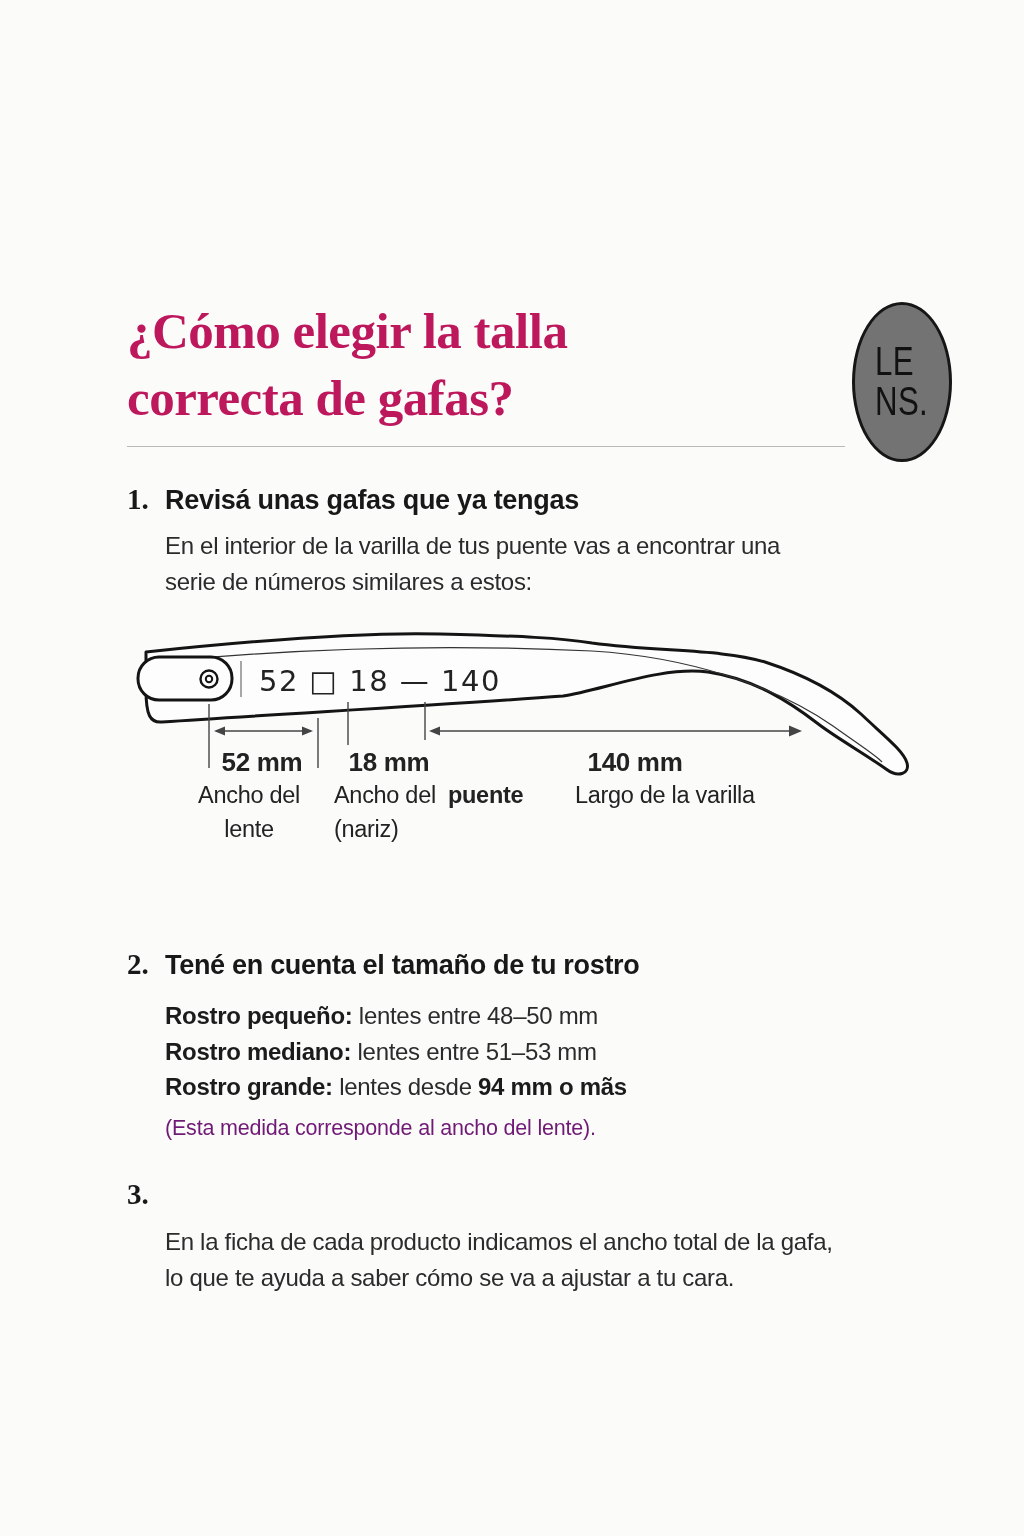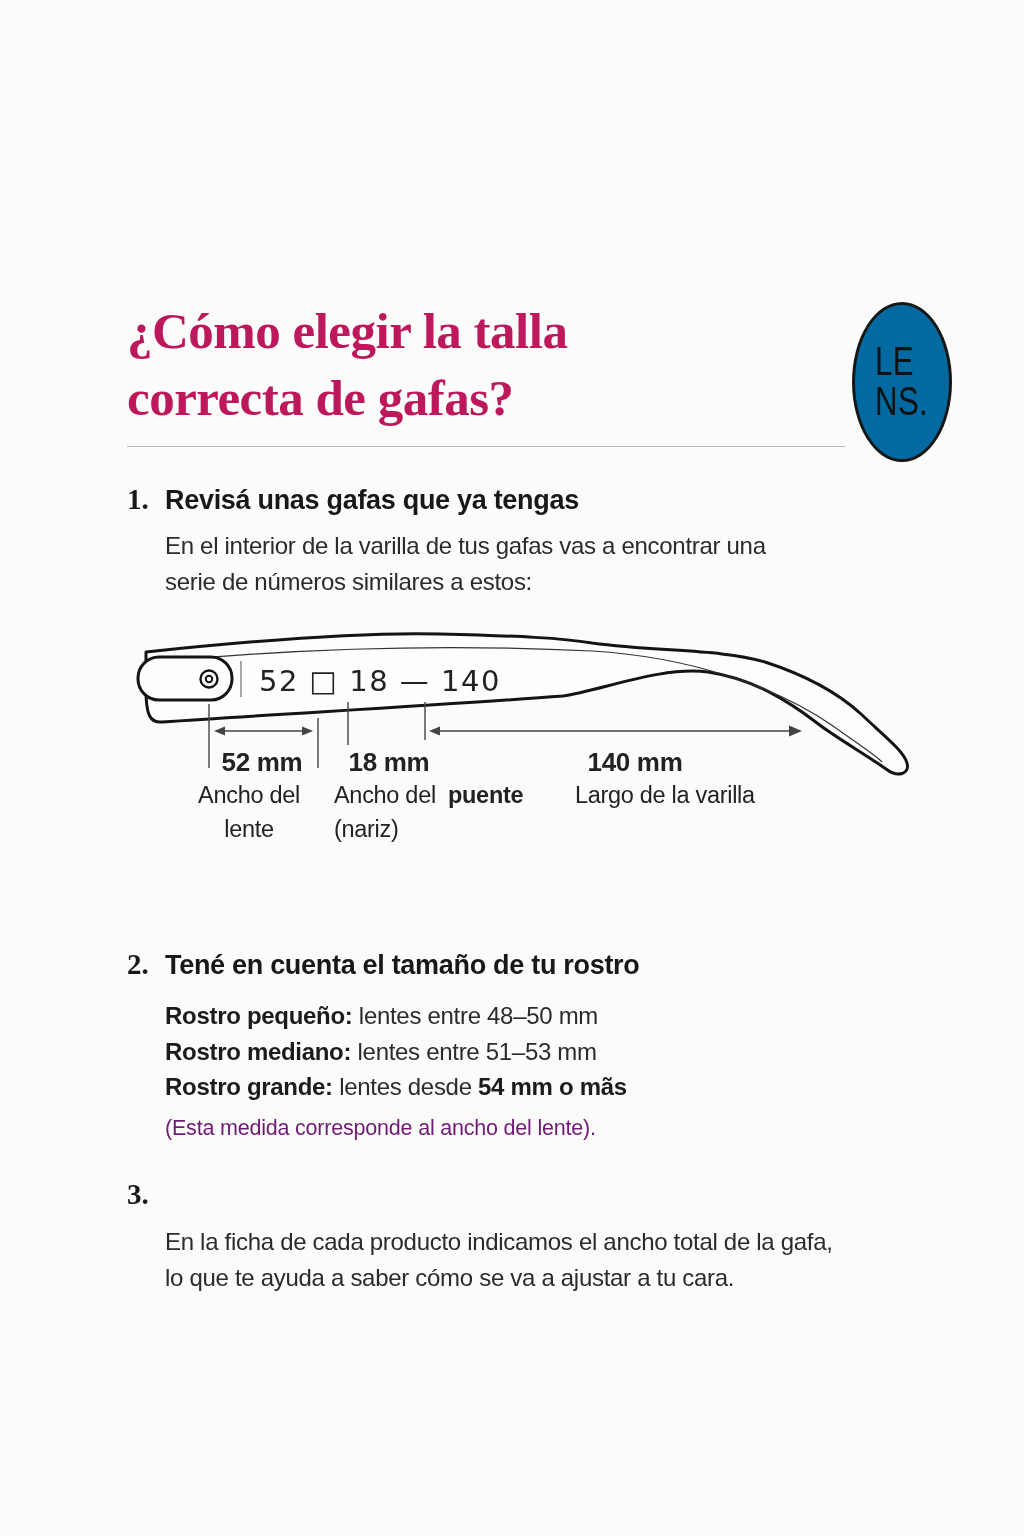--- a/index.html
+++ b/index.html
@@ -10,21 +10,21 @@
   
   .title{
     position:absolute;left:127px;top:298px;
     font-family:Liberation Serif, serif;
     font-weight:700;font-size:51px;line-height:67px;
     letter-spacing:-0.5px;color:#be185d;
   }
   .logo{
     position:absolute;left:852px;top:302px;width:100px;height:160px;
     border:3px solid #161616;border-radius:50%;box-sizing:border-box;
-    background:#0369a1;
+    background:#737373;
   }
   .logo-text{
     position:absolute;left:20px;top:36px;
     font-size:40px;line-height:40px;font-weight:400;color:#111;
     transform:scaleX(0.78);transform-origin:left top;letter-spacing:0.5px;
     white-space:pre;
   }
   .rule{
     position:absolute;left:127px;top:446px;width:718px;height:1px;background:#b9b9b9;
   }
@@ -81,21 +81,21 @@
   </div>
 
   <div class="rule"></div>
 
   <div class="sec-heading h1">
     <span class="sec-num">1.</span>
     <span class="sec-text">Revisá unas gafas que ya tengas</span>
   </div>
 
   <div class="body-block b1">
-    <div>En el interior de la varilla de tus gafas vas a encontrar una</div>
+    <div>En el interior de la varilla de tus puente vas a encontrar una</div>
     <div>serie de números similares a estos:</div>
   </div>
 
   <svg class="diagram" width="780" height="240" viewBox="0 0 780 240">
 
     <path d="M 16 34
          C 130 22, 240 14, 310 16
          C 390 18, 432 20, 462 25
          C 530 34, 592 31, 635 44
          C 678 58, 707 74, 731 96
@@ -146,21 +146,21 @@
 
 
   <div class="sec-heading h2">
     <span class="sec-num">2.</span>
     <span class="sec-text">Tené en cuenta el tamaño de tu rostro</span>
   </div>
 
   <div class="body-block rostro">
     <div><b>Rostro pequeño:</b><span> lentes entre 48–50 mm</span><b></b></div>
     <div><b>Rostro mediano:</b><span> lentes entre 51–53 mm</span><b></b></div>
-    <div><b>Rostro grande:</b><span> lentes desde </span><b>54 mm o mãs</b></div>
+    <div><b>Rostro grande:</b><span> lentes desde </span><b>94 mm o mãs</b></div>
   </div>
 
   <div class="note">(Esta medida corresponde al ancho del lente).</div>
 
   <div class="sec-heading h3">
     <span class="sec-num">3.</span>
   </div>
 
   <div class="body-block b3">
     <div>En la ficha de cada producto indicamos el ancho total de la gafa,</div>

